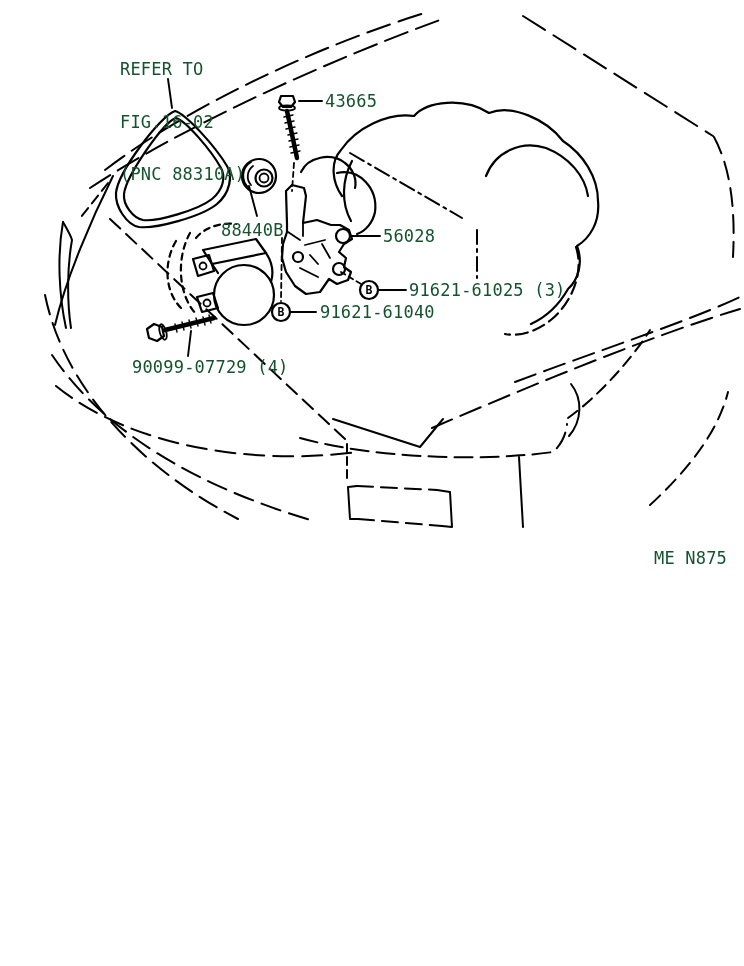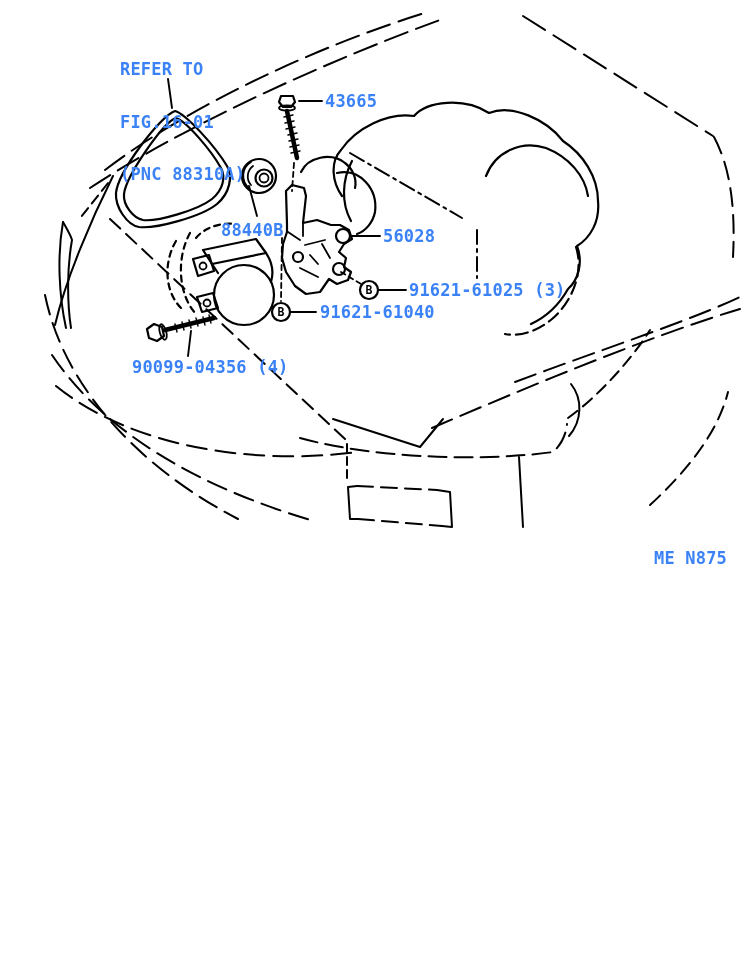--- a/index.html
+++ b/index.html
@@ -6,23 +6,23 @@
   #stage{
     position:relative;
     width:744px;height:966px;
     background:#ffffff;
     overflow:hidden;
     font-family:"DejaVu Sans Mono", monospace;
   }
   #lineart{position:absolute;left:0;top:0;}
   .label{
     position:absolute;
-    color:#3b82f6;
+    color:#14532d;
     font-family:"DejaVu Sans Mono", monospace;
-    font-weight:bold;
+    font-weight:normal;
     font-size:17px;
     line-height:18px;
     letter-spacing:0.2px;
     white-space:pre;
   }
   .note{line-height:17.5px;}
   svg{display:block;}
   svg *{vector-effect:none;}
 </style>
 </head>
@@ -144,26 +144,26 @@
       <path d="M249,186 L257,216"></path>
       <path d="M352,236 L380,236"></path>
       <path d="M379,290 L406,290"></path>
       <path d="M291,312 L316,312"></path>
       <path d="M191,331 L188,356"></path>
     </g>
   </svg>
 
   <div class="label note" style="left:120px;top:26px;">
     <div>REFER TO</div>
-    <div>FIG.16-01</div>
+    <div>FIG.16-02</div>
     <div>(PNC 88310A)</div>
   </div>
 
   <div class="label" style="left:325px;top:92px;">43665</div>
   <div class="label" style="left:221px;top:221px;">88440B</div>
   <div class="label" style="left:383px;top:227px;">56028</div>
   <div class="label" style="left:409px;top:281px;">91621-61025 (3)</div>
   <div class="label" style="left:320px;top:303px;text-align:right;">91621-61040</div>
-  <div class="label" style="left:132px;top:358px;">90099-04356 (4)</div>
+  <div class="label" style="left:132px;top:358px;">90099-07729 (4)</div>
 
   <div class="label" style="left:654px;top:511px;margin-top:38px;">ME N875</div>
 
 </div>
 
 </body></html>

